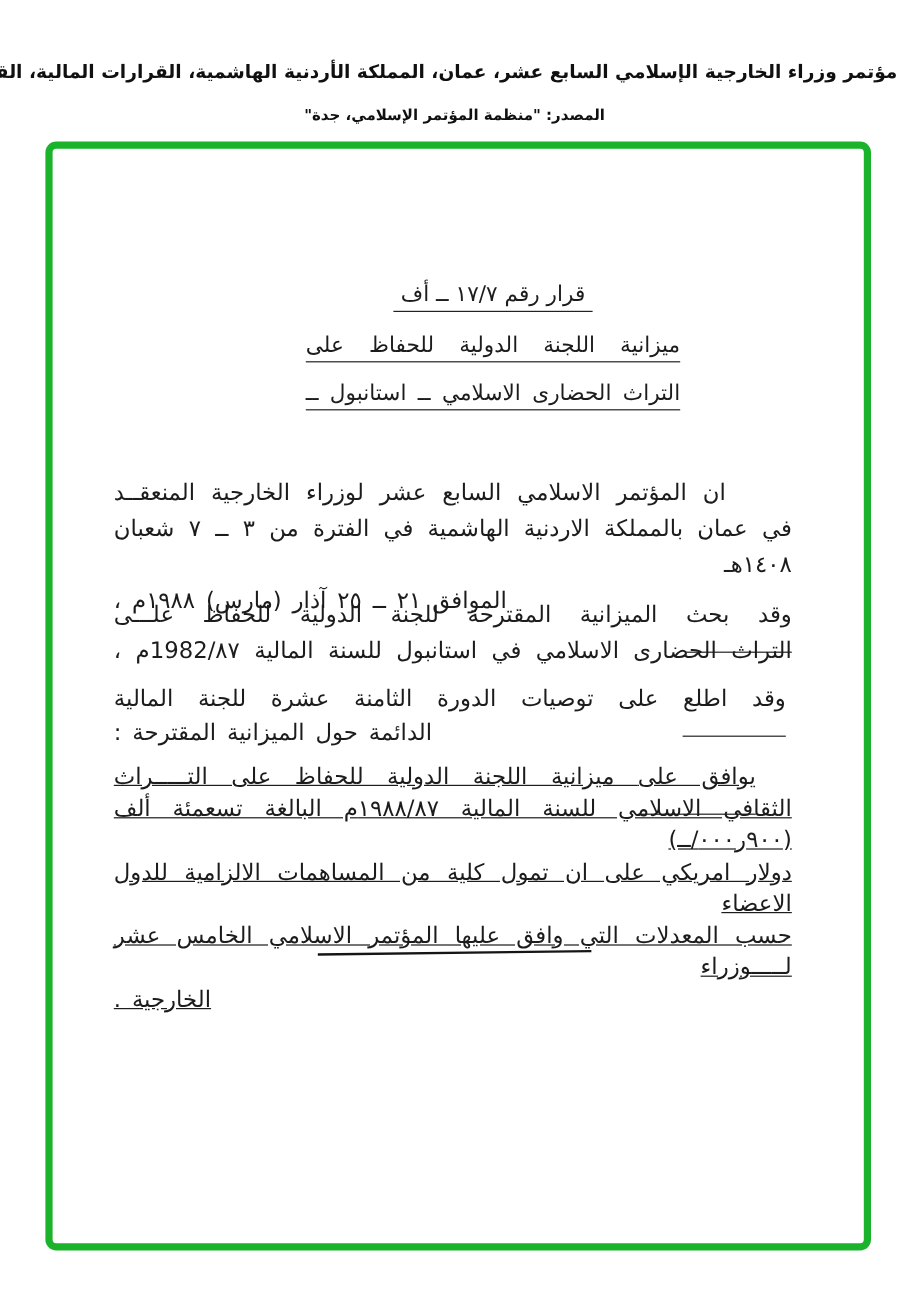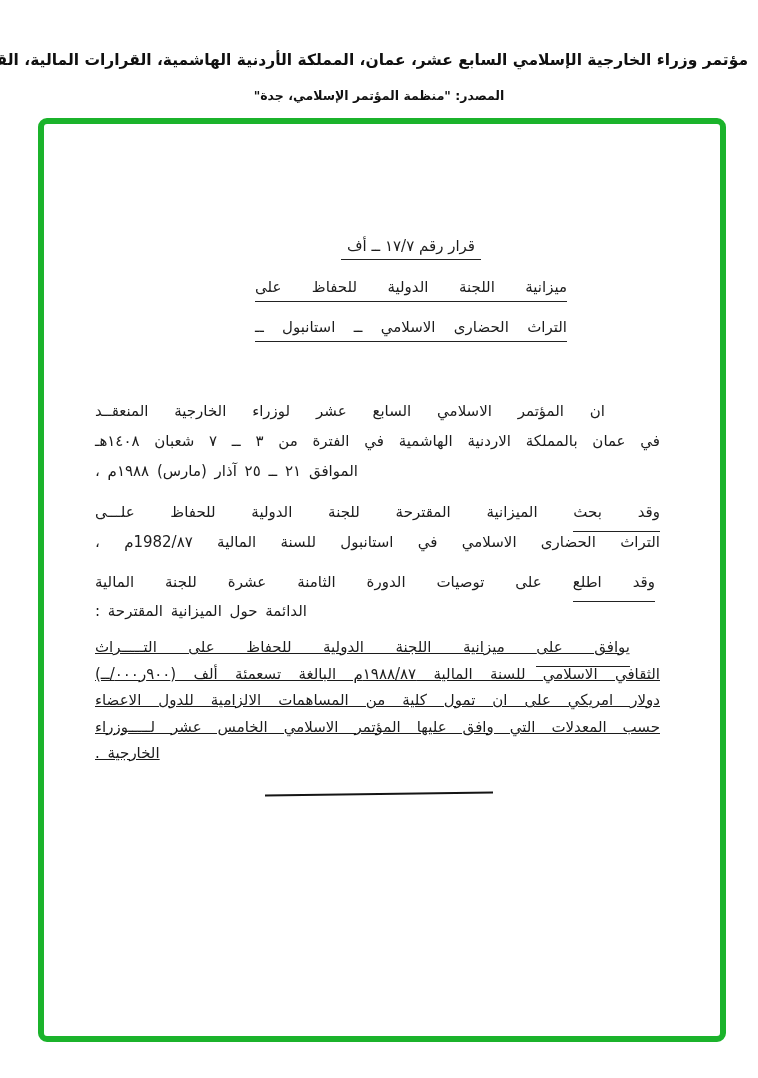--- a/index.html
+++ b/index.html
@@ -15,41 +15,41 @@
   }
   .hdr2 {
     position:absolute; top:88px; left:0; right:0;
     text-align:center; font-weight:bold; font-size:12.5px; color:#101010;
   }
   .frame {
     position:absolute; left:38px; top:118px; width:676px; height:912px;
     border:6px solid var(--green); border-radius:9px; background:#fff;
   }
   
-  .title { position:absolute; top:112px; right:153px; width:312px; font-size:15px; }
+  .title { position:absolute; top:112px; right:153px; width:312px; font-size:18px; }
   .tc { text-align:center; height:26px; line-height:20px; }
   .tc .u { display:inline-block; border-bottom:1.2px solid #222; padding:0 6px 3px; }
   .tl {
     text-align:justify; text-align-last:justify; -moz-text-align-last:justify;
     border-bottom:1.2px solid #222; height:23px; line-height:19px; margin-bottom:3px;
     white-space:nowrap;
     margin-top:16px;
   }
   
-  .para { position:absolute; right:60px; left:51px; font-size:15px; word-spacing:3px; }
+  .para { position:absolute; right:60px; left:51px; font-size:19px; word-spacing:3px; }
   .p1 { top:272px; line-height:30px; }
   .p2 { top:373px; line-height:30px; }
   .p3 { top:444px; line-height:29px; }
   .p4 { top:510px; line-height:26.5px;text-decoration:underline; }
   .full { text-align:justify; text-align-last:justify; -moz-text-align-last:justify; }
   .right { text-align:left; }
   .ind1 { padding-right:55px; }
   .ind3 { padding-right:5px; }
   .ind4 { padding-right:30px; }
-  .lead { border-bottom:1.5px solid #222; padding-bottom:10px; }
+  .lead { border-bottom:1.5px solid #222; padding-bottom:20px; }
   .divider {
     position:absolute; top:669px; left:221px; width:228px; height:2px;
     background:#151515; transform:rotate(-0.7deg);
   }
 </style>
 </head>
 <body>
 
 <div class="page">
 

